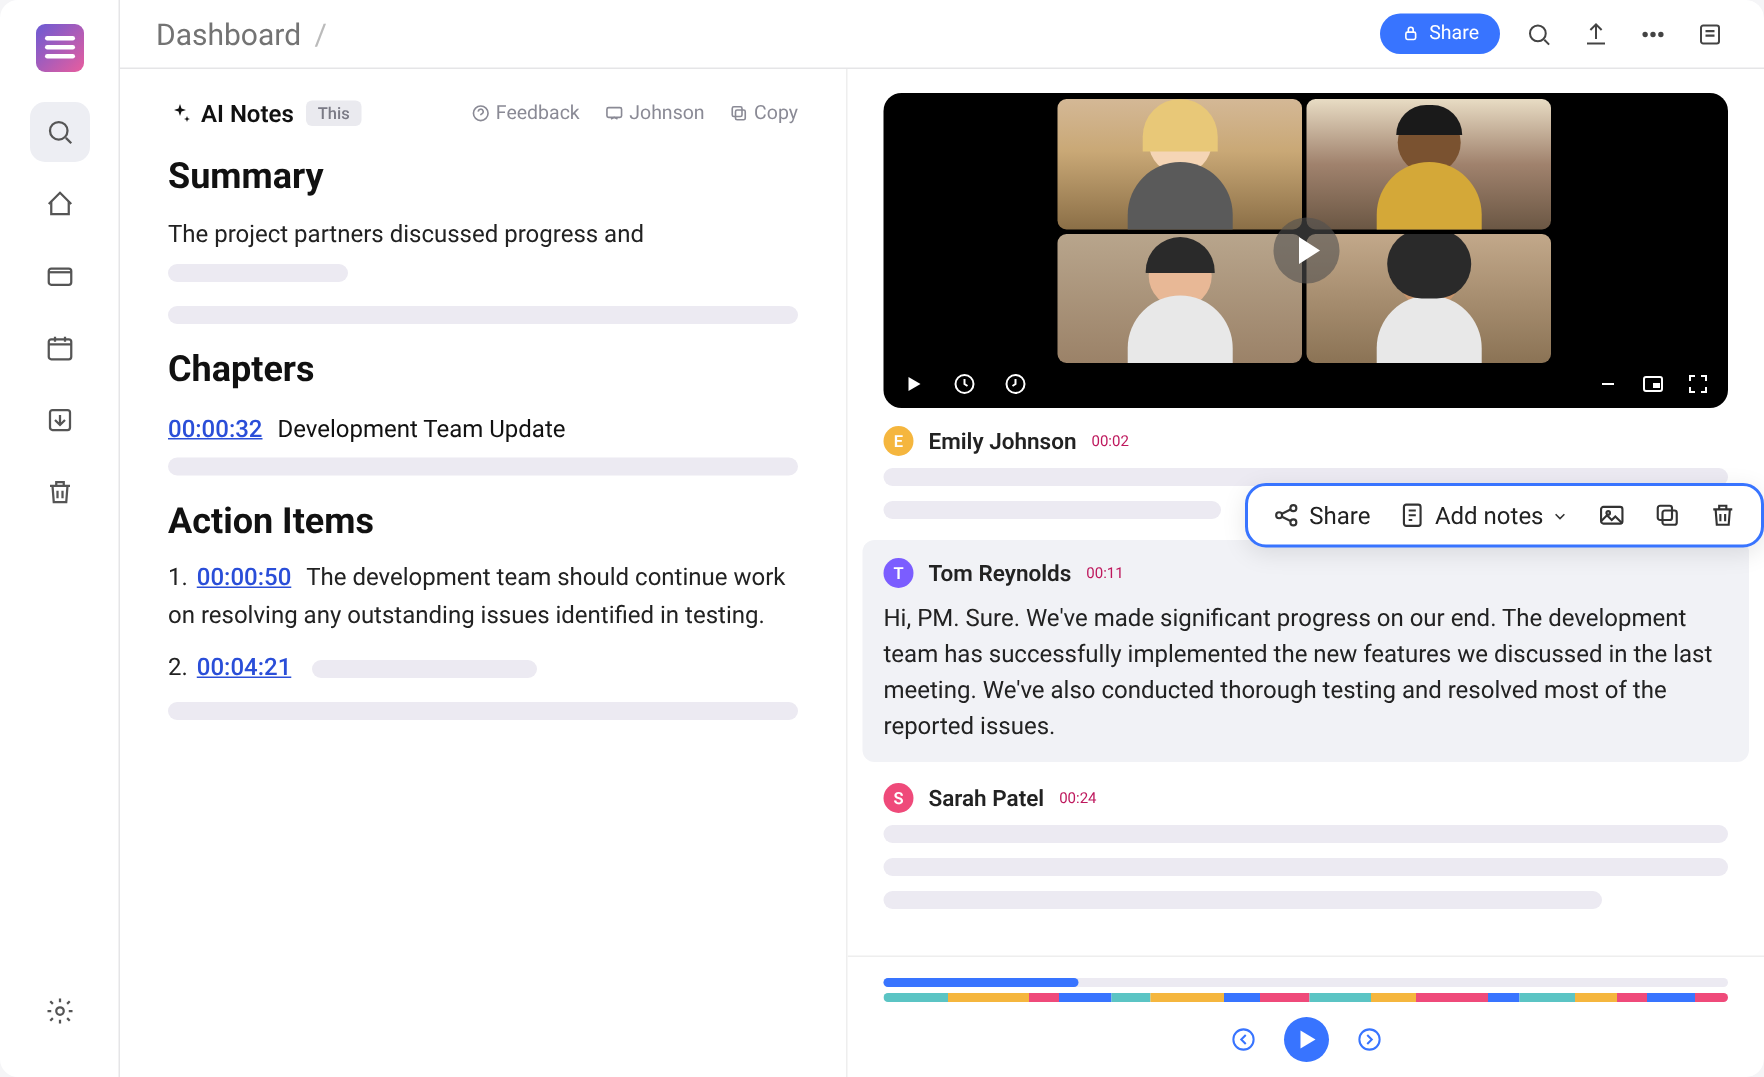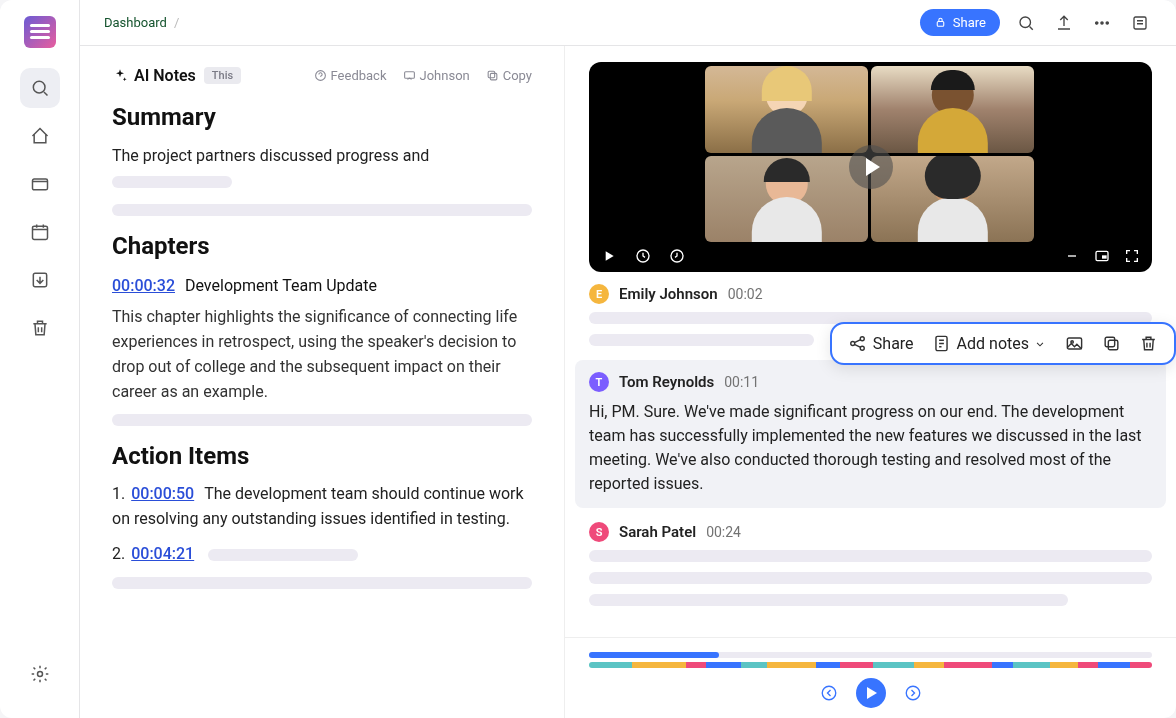--- a/index.html
+++ b/index.html
@@ -6,21 +6,21 @@
 body{background:#f5f5f7;display:flex;width:1176px;height:718px;overflow:hidden;border-radius:12px}
 .sidebar{width:80px;background:#fff;border-right:1px solid #e5e5e7;display:flex;flex-direction:column;align-items:center;padding:16px 0;position:relative}
 .logo{width:32px;height:32px;margin-bottom:20px;background:linear-gradient(135deg,#6B5BD4,#E85D9E);border-radius:6px;position:relative}
 .logo::before{content:'';position:absolute;left:6px;top:8px;width:20px;height:3px;background:#fff;border-radius:2px;box-shadow:0 6px 0 #fff,0 12px 0 #fff}
 .side-btn{width:40px;height:40px;display:flex;align-items:center;justify-content:center;border-radius:10px;cursor:pointer;margin-bottom:8px;color:#888}
 .side-btn.active{background:#edeef3}
 .side-btn svg{width:20px;height:20px;stroke:#555;fill:none;stroke-width:1.8}
 .side-foot{margin-top:auto}
 .main{flex:1;background:#fff;display:flex;flex-direction:column;border-radius:0 12px 12px 0}
 .topbar{height:46px;border-bottom:1px solid #e5e5e7;display:flex;align-items:center;padding:0 24px}
-.breadcrumb{color:#14532d;font-size:13px}
+.breadcrumb{color:#737373;font-size:20px}
 .breadcrumb::after{content:'  /';color:#bbb;margin-left:4px}
 .tb-right{margin-left:auto;display:flex;align-items:center;gap:14px}
 .share-btn{background:#3874ff;color:#fff;border:none;padding:6px 14px;border-radius:20px;font-size:13px;display:flex;align-items:center;gap:6px;cursor:pointer}
 .icon-btn{width:24px;height:24px;display:flex;align-items:center;justify-content:center;cursor:pointer;color:#444}
 .icon-btn svg{width:18px;height:18px;stroke:#444;fill:none;stroke-width:1.8}
 .content{flex:1;display:flex;overflow:hidden}
 .left-panel{width:485px;padding:20px 32px;overflow-y:auto;border-right:1px solid #eee}
 .ai-header{display:flex;align-items:center;gap:8px;margin-bottom:18px}
 .ai-title{font-weight:600;font-size:16px;color:#111;display:flex;align-items:center;gap:6px}
 .beta{background:#eaeaef;color:#7a7a85;font-size:11px;padding:2px 8px;border-radius:4px;font-weight:500}
@@ -59,21 +59,21 @@
 .playbtn::before{content:'';border-left:14px solid #fff;border-top:9px solid transparent;border-bottom:9px solid transparent;margin-left:4px}
 .vctrl{position:absolute;bottom:8px;left:12px;display:flex;gap:18px;align-items:center}
 .vctrl svg,.vctrl-r svg{width:16px;height:16px;stroke:#fff;fill:none;stroke-width:2}
 .vctrl-r{position:absolute;bottom:8px;right:12px;display:flex;gap:14px;align-items:center}
 .transcript{flex:1;padding:12px 24px;overflow-y:auto;position:relative}
 .t-block{margin-bottom:14px;position:relative}
 .t-head{display:flex;align-items:center;gap:10px;margin-bottom:8px}
 .avatar{width:20px;height:20px;border-radius:50%;display:flex;align-items:center;justify-content:center;font-size:11px;font-weight:600;color:#fff}
 .av-e{background:#f5b63e}.av-t{background:#7b5dff}.av-s{background:#ef4a7a}
 .t-name{font-weight:600;font-size:15px;color:#222}
-.t-time{font-size:14px;color:#737373}
+.t-time{font-size:10px;color:#be185d}
 .t-text{font-size:16px;color:#222;line-height:1.5;margin-top:2px}
 .t-active{background:#f1f2f6;border-radius:8px;padding:12px 14px;margin-left:-14px;margin-right:-14px}
 .popup{position:absolute;top:-38px;right:-10px;background:#fff;border:2px solid #3874ff;border-radius:14px;padding:10px 16px;display:flex;align-items:center;gap:18px;box-shadow:0 4px 16px rgba(0,0,0,0.1);z-index:10}
 .popup-act{display:flex;align-items:center;gap:6px;font-size:16px;color:#222;cursor:pointer}
 .popup svg{width:19px;height:19px;stroke:#333;fill:none;stroke-width:1.8}
 .timeline{border-top:1px solid #eee;padding:14px 24px 10px}
 .tl-bar{height:6px;background:#eceaf2;border-radius:3px;position:relative;margin-bottom:4px}
 .tl-prog{position:absolute;left:0;top:0;width:130px;height:6px;background:#3874ff;border-radius:3px}
 .tl-segs{height:6px;display:flex;gap:0;border-radius:3px;overflow:hidden}
 .seg{height:6px}
@@ -206,21 +206,20 @@
       </div>
 
       <h2>Summary</h2>
       <p class="summary-text"><span>The  project partners discussed progress and</span> <span class="skel" style="width:120px"></span></p>
       <span class="skel-line" style="width:100%"></span>
 
       <h2>Chapters</h2>
       <div class="chapter-row">
         <a class="chapter-time">00:00:32</a>
         <span class="chapter-title">Development Team Update</span>
-        <p class="chapter-desc">This chapter highlights the significance of connecting life experiences in retrospect, using the speaker's decision to drop out of college and the subsequent impact on their career as an example.</p>
         <span class="skel-line" style="width:100%"></span>
       </div>
 
       <h2>Action Items</h2>
       <div class="action-row">
         <span class="num">1.</span>
         <a class="chapter-time">00:00:50</a>
         <span style="margin-left:6px">The development team should continue work on resolving any outstanding issues identified in testing.</span>
       </div>
       <div class="action-row">

